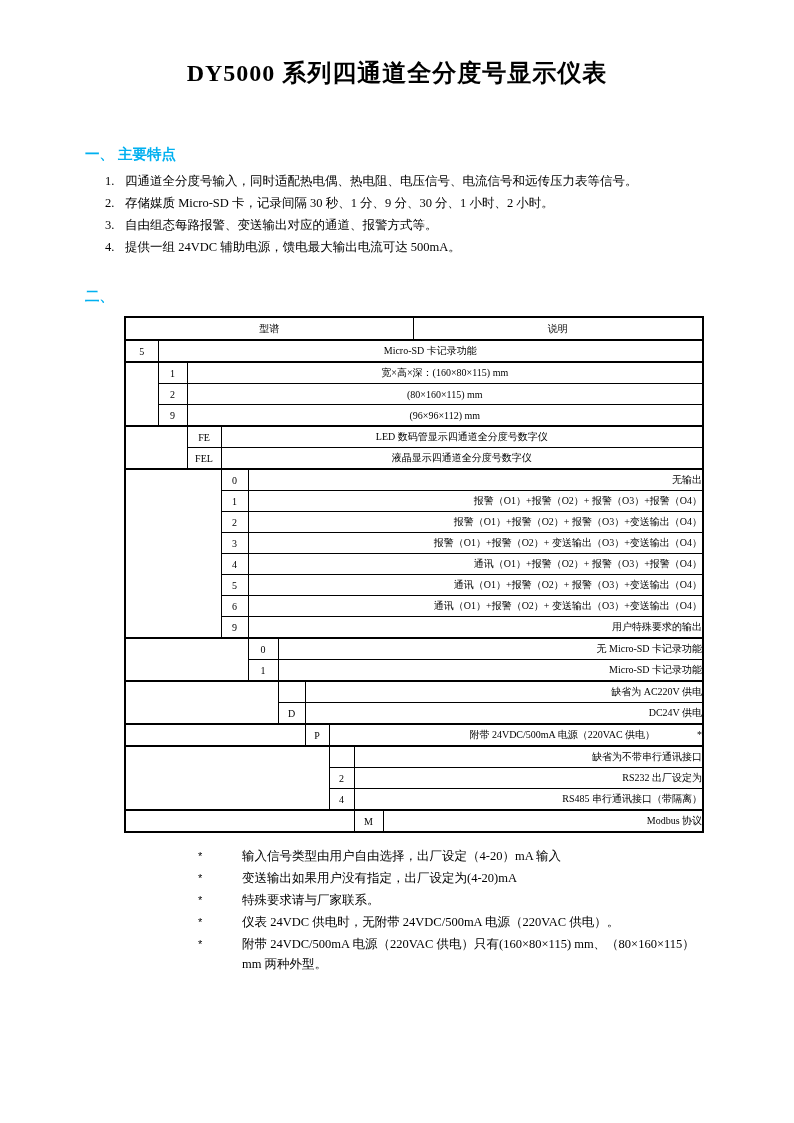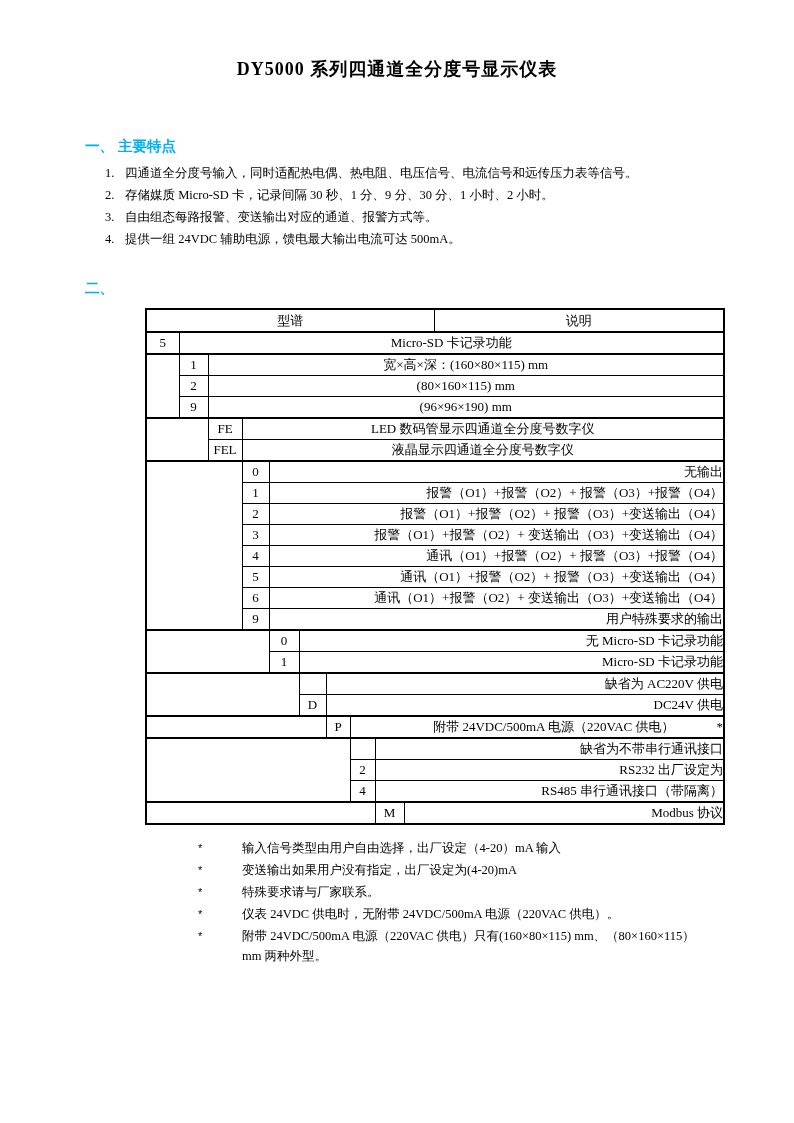--- a/index.html
+++ b/index.html
@@ -4,42 +4,42 @@
 <style>
   html,body{margin:0;padding:0;background:#888;}
   .page{
     width:794px;height:1123px;background:#ffffff;margin:0 auto;
     position:relative;overflow:hidden;
     font-family:"Liberation Serif","DejaVu Serif",serif;
     color:#000;
   }
   .doc-title{
     padding-top:57px;text-align:center;
-    font-size:18px;font-weight:bold;letter-spacing:1px;
+    font-size:24px;font-weight:bold;letter-spacing:1px;
   }
   .sec{margin-left:85px;margin-right:84px;}
   .sec-heading{
     font-size:14.5px;font-weight:bold;color:var(--accent);
     display:flex;align-items:baseline;
   }
   .sec-heading .numeral{width:33px;flex:0 0 33px;}
   .sec1{margin-top:56px;}
   .feature-list{margin-top:6px;}
   .feature-item{
     display:flex;align-items:baseline;
     font-size:12.5px;line-height:22px;
   }
   .feature-item .num{flex:0 0 20px;margin-left:20px;text-align:left;}
   .feature-item .txt{flex:1;}
   .sec2{margin-top:29px;}
   
   table.model{
     border-collapse:collapse;table-layout:fixed;
-    width:578px;margin:10px 0 0 60px;
-    font-size:13px;
+    width:578px;margin:10px 0 0 39px;
+    font-size:10px;
   }
   table.model{border:2px solid #000;}
   table.model td{
     border:1px solid #000;height:20px;padding:0 0 0 0;
     overflow:hidden;white-space:nowrap;
   }
   table.model tr.hdr td{height:21px;text-align:center;}
   td.code{text-align:center;}
   td.desc{text-align:right;padding-left:7px;}
   td.desc.c{text-align:center;padding-left:0;}
@@ -115,21 +115,21 @@
         <td rowspan="3"></td>
         <td class="code">1</td>
         <td class="desc c" colspan="9">宽×高×深：(160×80×115) mm</td>
       </tr>
       <tr>
         <td class="code">2</td>
         <td class="desc c" colspan="9">(80×160×115) mm</td>
       </tr>
       <tr>
         <td class="code">9</td>
-        <td class="desc c" colspan="9">(96×96×190) mm</td>
+        <td class="desc c" colspan="9">(96×96×112) mm</td>
       </tr>
       <tr class="gt">
         <td colspan="2" rowspan="2"></td>
         <td class="code">FE</td>
         <td class="desc c" colspan="8">LED 数码管显示四通道全分度号数字仪</td>
       </tr>
       <tr>
         <td class="code">FEL</td>
         <td class="desc c" colspan="8">液晶显示四通道全分度号数字仪</td>
       </tr>

